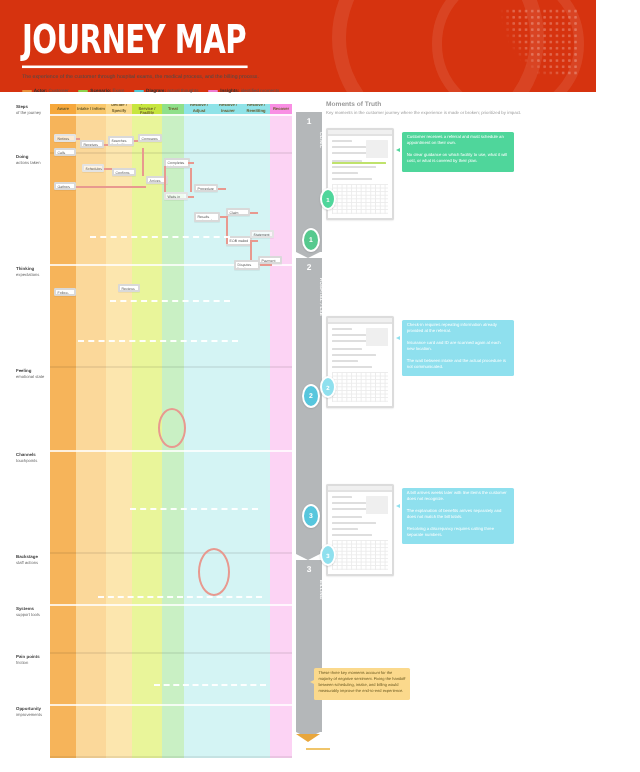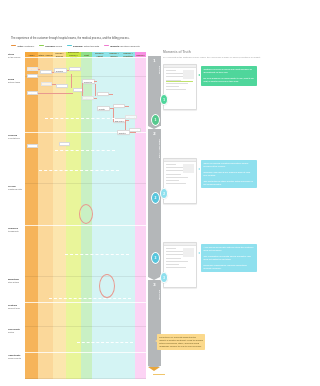--- a/index.html
+++ b/index.html
@@ -108,20 +108,26 @@
   .bnote{position:absolute;border-radius:.8px;padding:2px 2.2px;box-sizing:border-box;
          font-size:2px;line-height:1.45;color:#6b5a20;}
   .bnote .tail{position:absolute;width:0;height:0;left:-2.4px;top:6px;
                border-top:1.6px solid transparent;border-bottom:1.6px solid transparent;}
 </style>
 </head>
 <body>
 
 <div class="page">
 
+  <div class="header">
+    <div class="hdr-swoosh sw1"></div>
+    <div class="hdr-swoosh sw2"></div>
+    <div class="hdr-dots"></div>
+    <div class="title">JOURNEY MAP</div>
+  </div>
 
   <div class="subtitle">The experience of the customer through hospital exams, the medical process, and the billing process.</div>
 
   <div class="legend" id="legend">
       <div class="lg">
         <span class="lg-sw" style="background: rgb(232, 144, 60);"></span>
         <span class="lg-t"><b>Actor:</b> Customer</span>
       </div>
       <div class="lg">
         <span class="lg-sw" style="background: rgb(141, 209, 79);"></span>

